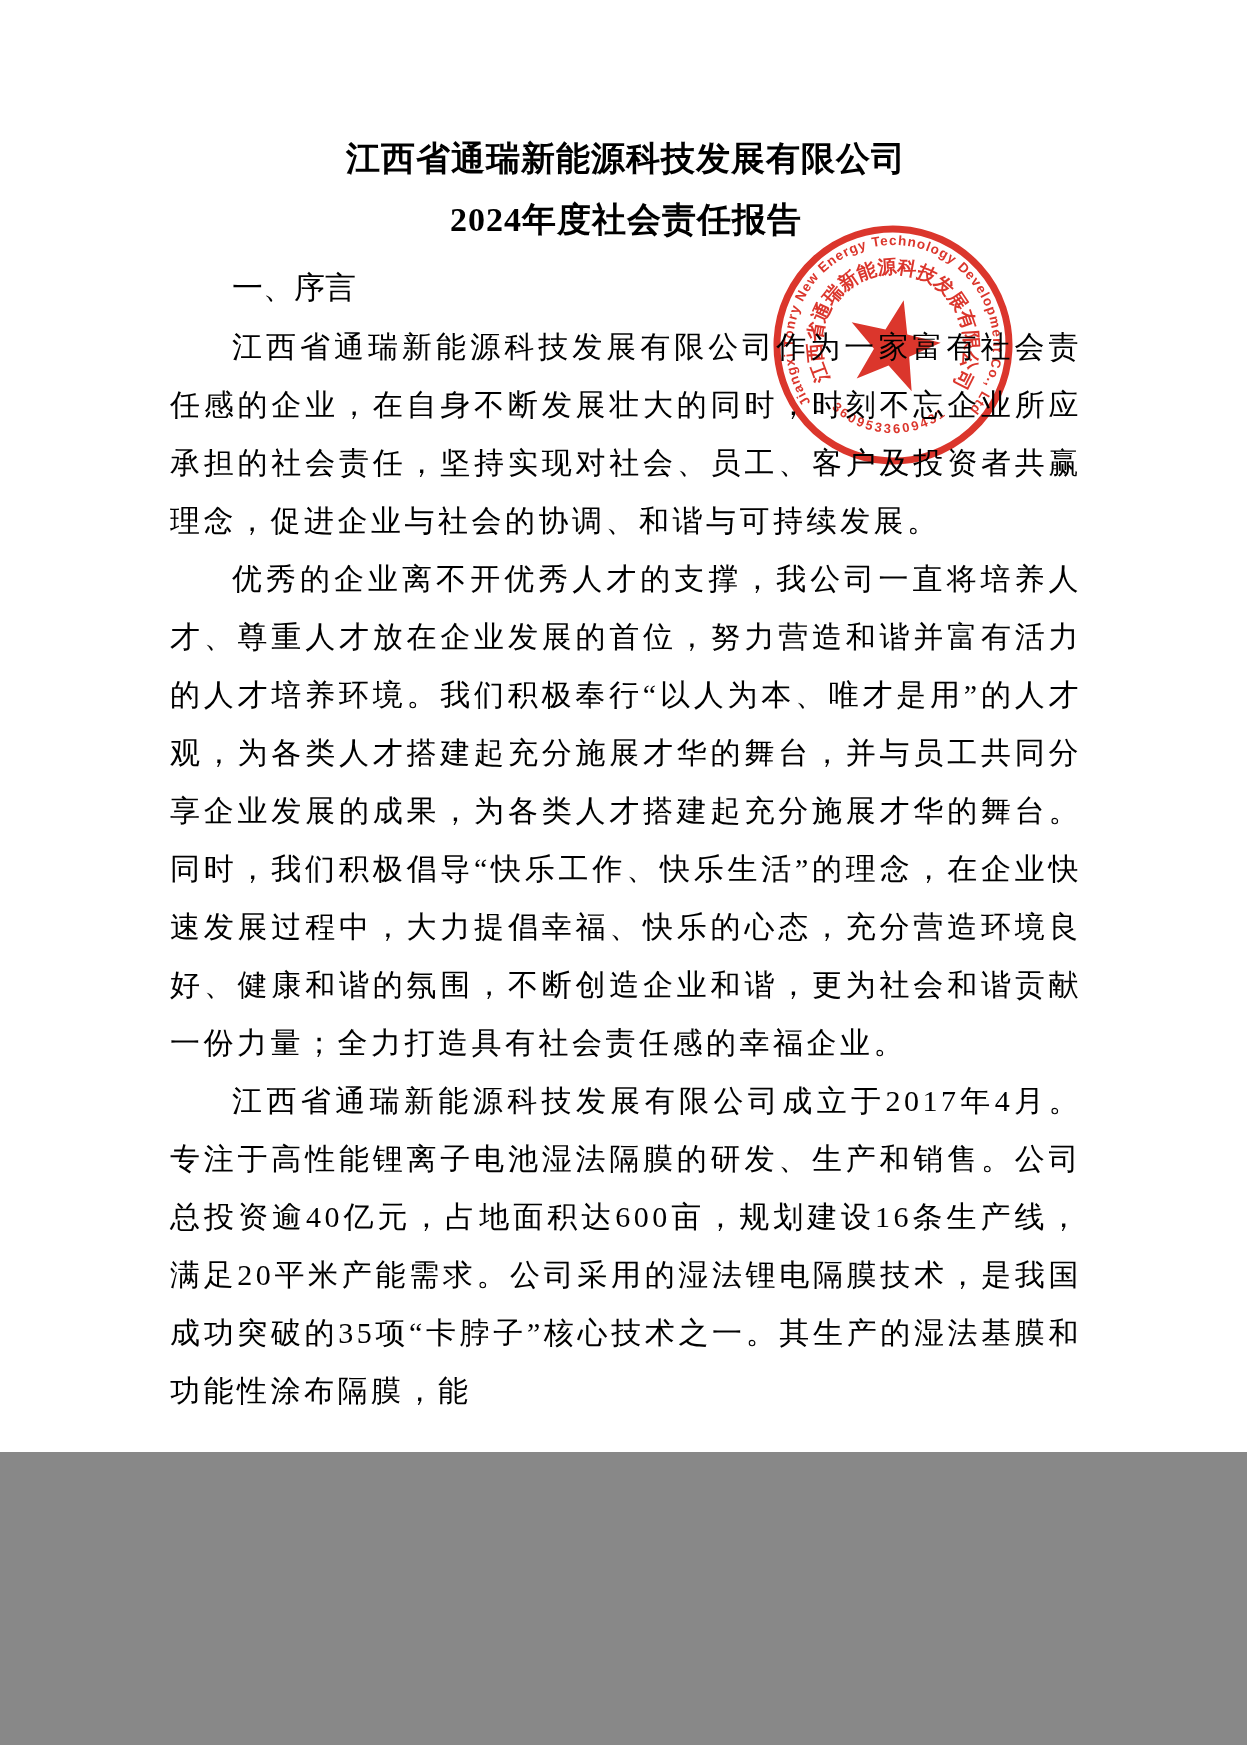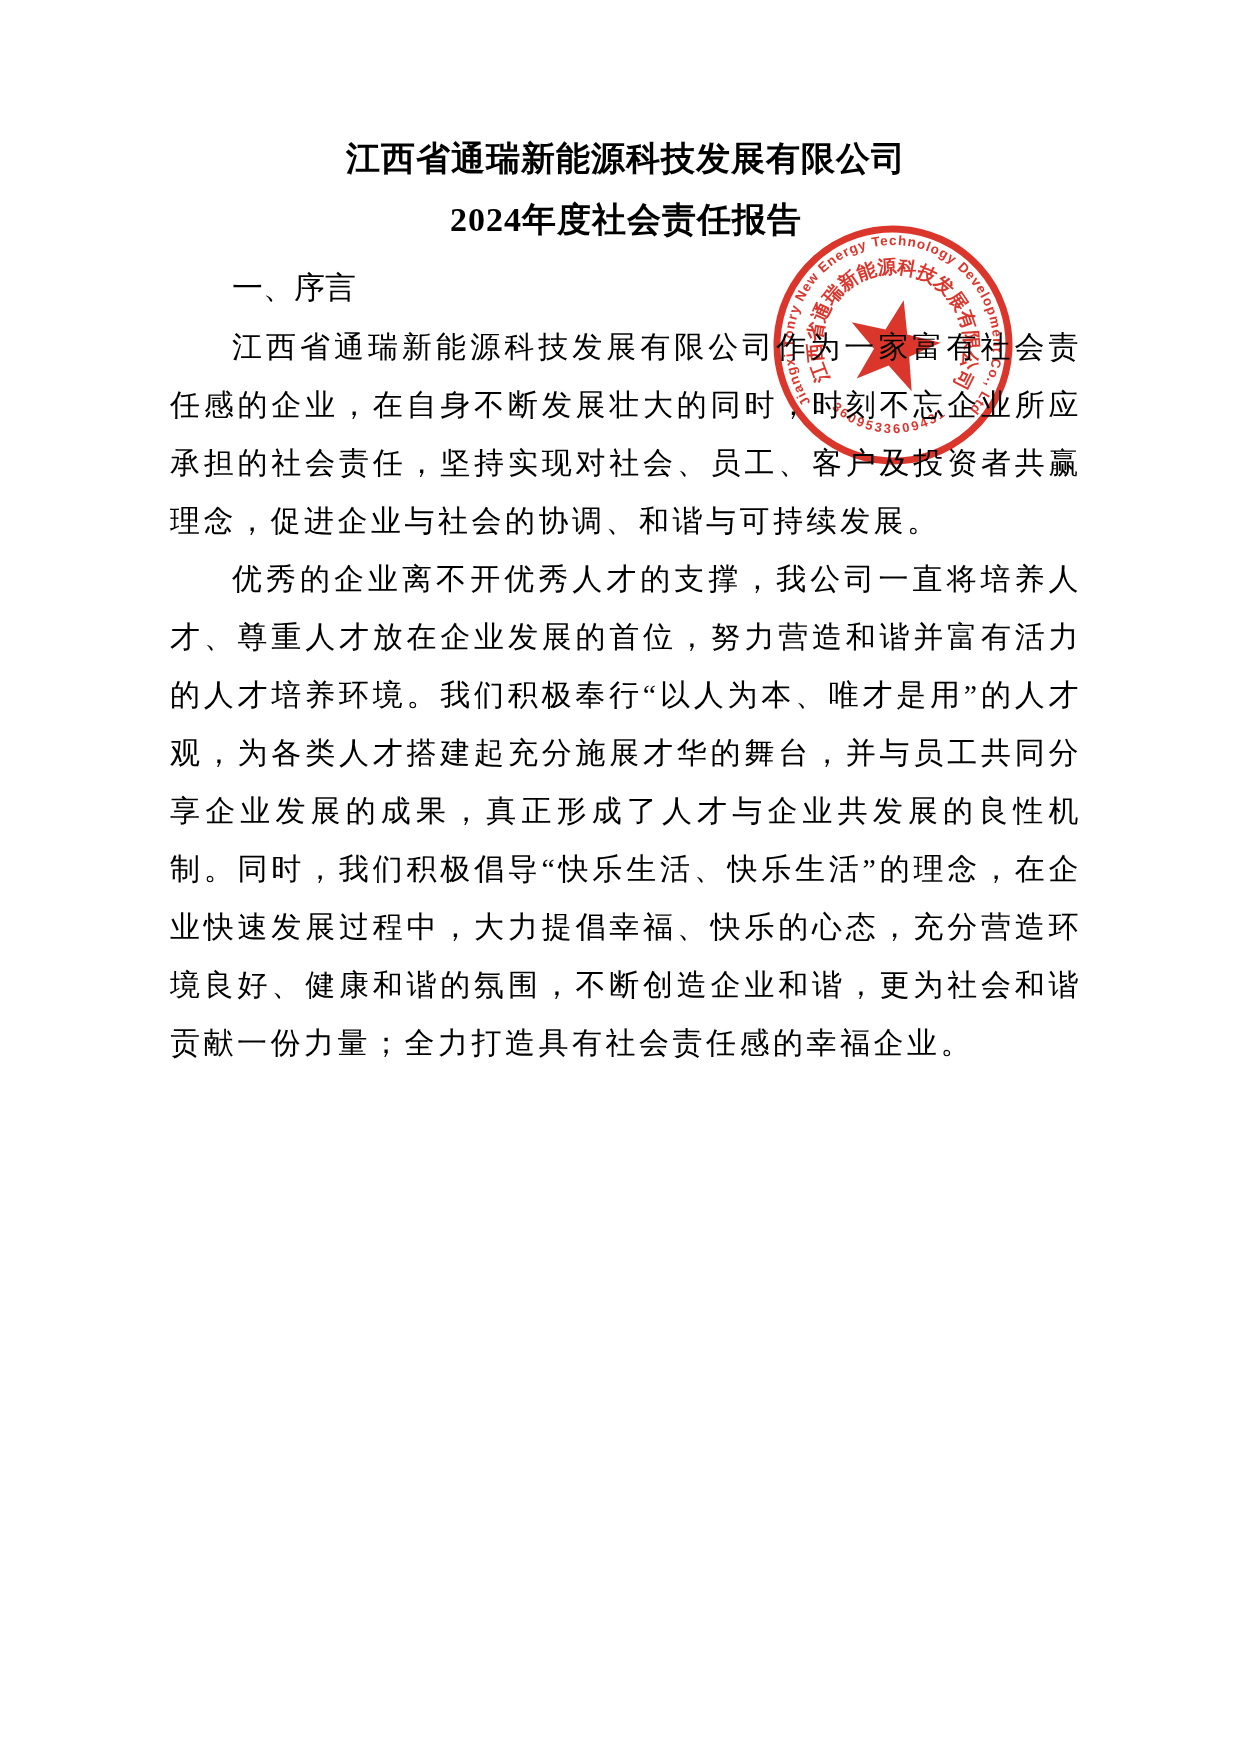--- a/index.html
+++ b/index.html
@@ -1,18 +1,18 @@
 <!DOCTYPE html>
 <html><head>
 <meta charset="utf-8">
 <style>
   html,body { margin:0; padding:0; background:#888; }
   .page {
     position:relative;
-    width:1247px; height:1745px;
+    width:1247px; height:1452px;
     margin:0 auto;
     background:#ffffff;
     color:#000;
     font-family:"Liberation Serif","DejaVu Serif",serif;
     overflow:hidden;
   }
   .content {
     position:absolute;
     left:170px; top:0;
     width:912px;
@@ -54,22 +54,23 @@
 <body>
 
 <div class="page">
 
   <div class="content">
     <h1 class="doc-title">江西省通瑞新能源科技发展有限公司</h1>
     <h1 class="doc-title">2024年度社会责任报告</h1>
 
     <h2 class="sec-heading">一、序言</h2>
     <p class="body-para">江西省通瑞新能源科技发展有限公司作为一家富有社会责任感的企业，在自身不断发展壮大的同时，时刻不忘企业所应承担的社会责任，坚持实现对社会、员工、客户及投资者共赢理念，促进企业与社会的协调、和谐与可持续发展。</p>
-    <p class="body-para">优秀的企业离不开优秀人才的支撑，我公司一直将培养人才、尊重人才放在企业发展的首位，努力营造和谐并富有活力的人才培养环境。我们积极奉行“以人为本、唯才是用”的人才观，为各类人才搭建起充分施展才华的舞台，并与员工共同分享企业发展的成果，真正形成了人才与企业共发展的良性机制。同时，我们积极倡导“快乐生活、快乐生活”的理念，在企业快速发展过程中，大力提倡幸福、快乐的心态，充分营造环境良好、健康和谐的氛围，不断创造企业和谐，更为社会和谐贡献一份力量；全力打造具有社会责任感的幸福企业。</p>
+    <p class="body-para">优秀的企业离不开优秀人才的支撑，我公司一直将培养人才、尊重人才放在企业发展的首位，努力营造和谐并富有活力的人才培养环境。我们积极奉行“以人为本、唯才是用”的人才观，为各类人才搭建起充分施展才华的舞台，并与员工共同分享企业发展的成果，为各类人才搭建起充分施展才华的舞台。同时，我们积极倡导“快乐工作、快乐生活”的理念，在企业快速发展过程中，大力提倡幸福、快乐的心态，充分营造环境良好、健康和谐的氛围，不断创造企业和谐，更为社会和谐贡献一份力量；全力打造具有社会责任感的幸福企业。</p>
 
+    <p class="body-para">江西省通瑞新能源科技发展有限公司成立于2017年4月。专注于高性能锂离子电池湿法隔膜的研发、生产和销售。公司总投资逾40亿元，占地面积达600亩，规划建设16条生产线，满足20平米产能需求。公司采用的湿法锂电隔膜技术，是我国成功突破的35项“卡脖子”核心技术之一。其生产的湿法基膜和功能性涂布隔膜，能</p>
   </div>
 
   <div class="seal" id="company-seal" style="color: rgb(217, 38, 28);">
     <svg viewBox="0 0 244 244" xmlns="http://www.w3.org/2000/svg">
       <defs>
         <path id="arc-en" d="M 45.4 186.3 A 100 100 0 1 1 198.6 186.3" fill="none"></path>
         <path id="arc-cn" d="M 56.7 152.4 A 72 72 0 1 1 187.3 152.4" fill="none"></path>
         <path id="arc-num" d="M 49.9 172.5 A 88 88 0 0 0 194.1 172.5" fill="none"></path>
       </defs>
       <circle cx="122" cy="122" r="116" fill="none" stroke="currentColor" stroke-width="7"></circle>

